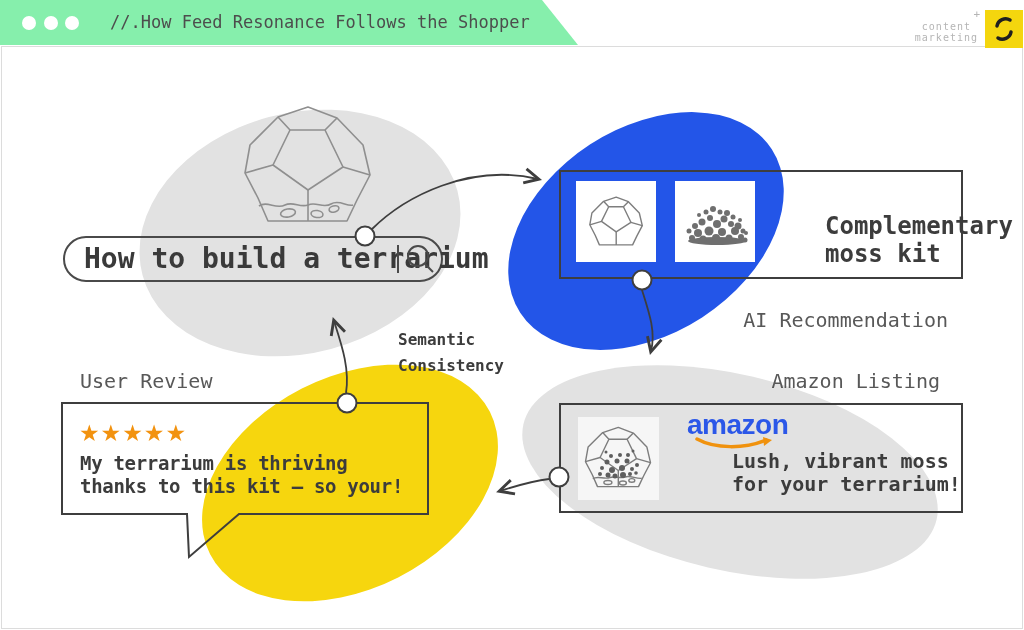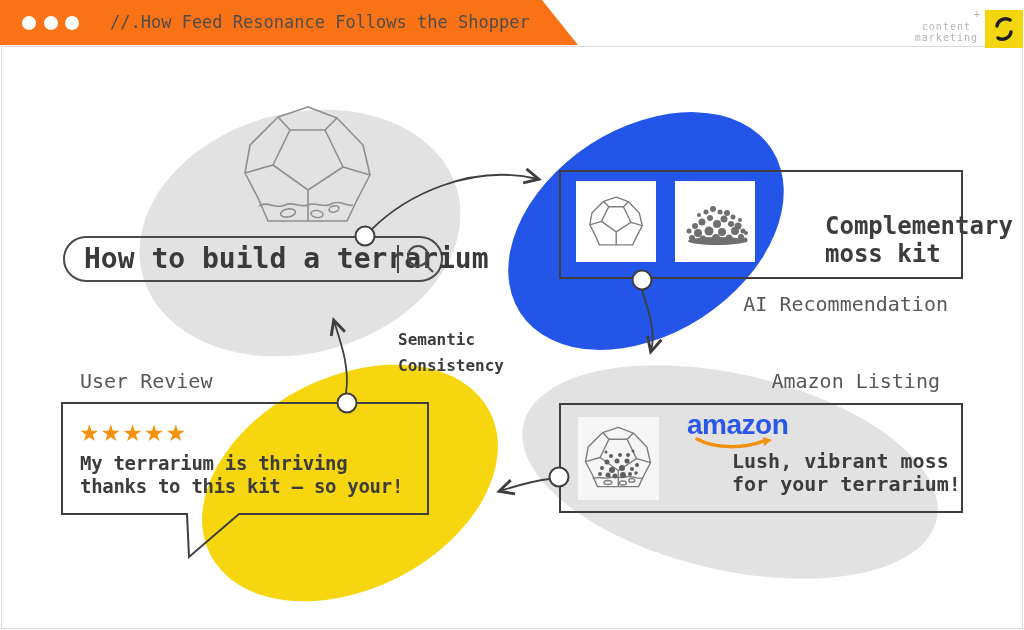--- a/index.html
+++ b/index.html
@@ -1,21 +1,21 @@
 <!DOCTYPE html>
 <html><head>
 <meta charset="utf-8">
 <style>
   html,body{margin:0;padding:0;background:#fff;}
   #canvas{position:relative;width:1024px;height:630px;background:#ffffff;overflow:hidden;
           font-family:"DejaVu Sans Mono", monospace;}
   .abs{position:absolute;}
 
   
-  #titlebar{left:0;top:0;width:640px;height:45px;background:#f97316;
+  #titlebar{left:0;top:0;width:640px;height:45px;background:#86efac;
             clip-path:polygon(0 0,542px 0,578px 45px,0 45px);}
   .win-dot{position:absolute;top:16px;width:14px;height:14px;border-radius:50%;background:#ffffff;}
   #page-title{left:110px;top:0;height:45px;line-height:45px;font-size:17px;color:#4d4d4d;white-space:nowrap;}
   #brand-text{right:46px;top:21px;text-align:center;font-size:10px;line-height:11px;color:#b5b5b5;letter-spacing:1px;}
   #brand-plus{right:44px;top:8px;font-size:11px;color:#b5b5b5;}
   #brand-logo{left:985px;top:10px;width:38px;height:38px;background:#f4d60e;}
 
   
   #frame{left:1px;top:46px;right:1px;bottom:1px;border:1px solid #dcdcdc;}
 
@@ -28,21 +28,21 @@
   #amazon-card{left:559px;top:403px;width:404px;height:110px;}
   .thumb{position:absolute;background:#ffffff;}
   #ai-thumb-1{left:576px;top:181px;width:80px;height:81px;}
   #ai-thumb-2{left:675px;top:181px;width:80px;height:81px;}
   #amazon-thumb{left:578px;top:417px;width:81px;height:83px;background:#f6f6f6;}
 
   
   .label{position:absolute;font-size:20px;color:#585858;white-space:nowrap;}
   .bold-text{position:absolute;font-weight:bold;color:#3c3c3c;white-space:nowrap;}
   #search-label{left:82px;top:291px;}
-  #ai-label{right:76px;top:292px;margin-left:48px;}
+  #ai-label{right:76px;top:308px;margin-left:48px;}
   #amazon-label{right:84px;top:369px;}
   #review-label{left:80px;top:369px;}
   #center-caption{left:398px;top:327px;width:176px;text-align:left;font-size:16px;line-height:26px;}
   #ai-title{left:783px;top:212px;font-size:24px;line-height:28px;margin-left:42px;}
   #amazon-tagline{left:688px;top:450px;font-size:20px;line-height:23px;margin-left:44px;}
   #review-text{left:80px;top:452px;font-size:19px;line-height:23px;letter-spacing:-0.3px;}
   #review-stars{left:79px;top:420px;font-family:"DejaVu Sans",sans-serif;font-size:23px;letter-spacing:1px;color:#f2920f;white-space:nowrap;}
   #amazon-logo{left:687px;top:411px;font-family:Liberation Sans, sans-serif;font-weight:700;
                font-size:28px;letter-spacing:-0.5px;color:#2b57e8;line-height:28px;}
   #amazon-smile{left:690px;top:436px;}

